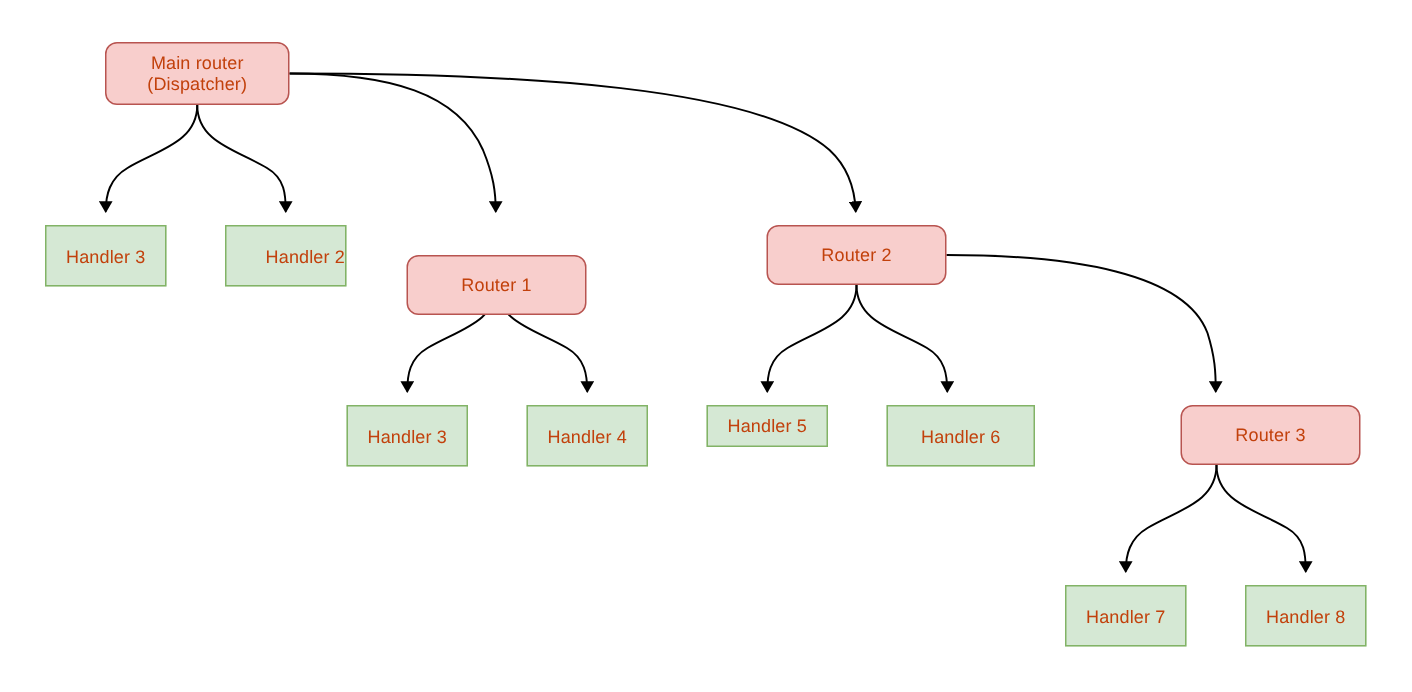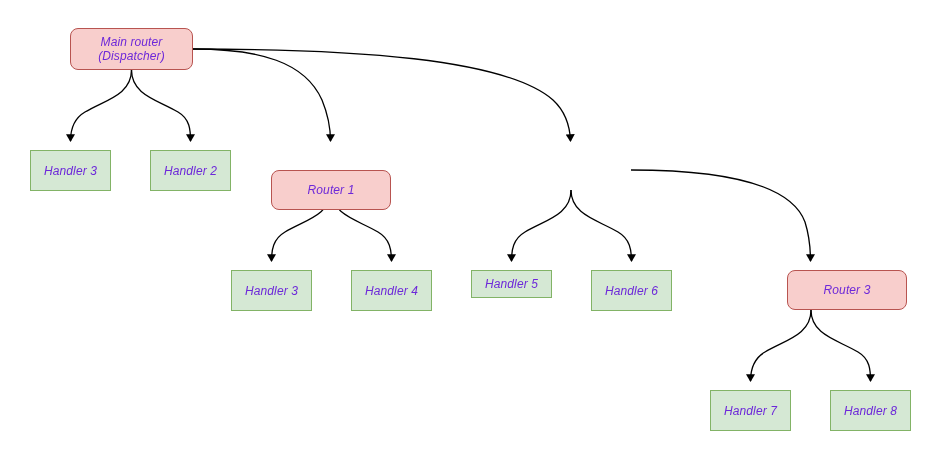--- a/index.html
+++ b/index.html
@@ -26,25 +26,24 @@
   }
   .node {
     position: absolute;
     box-sizing: border-box;
     display: flex;
     align-items: center;
     justify-content: center;
     text-align: center;
     font-size: 12px;
     line-height: 14px;
-    color: #6d28d9;
+    color: #c2410c;
     letter-spacing: 0.1px;
     z-index: 2;
     white-space: pre-line;
-    font-style: italic;
   }
   .node-router {
     background: #f8cecc;
     border: 1px solid #b85450;
     border-radius: 8px;
   }
   .node-handler {
     background: #d5e8d4;
     border: 1px solid #82b366;
     border-radius: 0;
@@ -91,42 +90,45 @@
 
   <div class="node node-router" style="left:70px; top:28px; width:123px; height:42px;">
     <span class="node-label">Main router
 (Dispatcher)</span>
   </div>
 
   <div class="node node-handler" style="left:30px; top:150px; width:81px; height:41px;">
     <span class="node-label">Handler 3</span>
   </div>
 
-  <div class="node node-handler" style="left:150px; top:150px; width:81px; height:41px;">
+  <div class="node node-handler" style="left:150px; top:150px; width:81px; height:41px;justify-content:flex-end;">
     <span class="node-label">Handler 2</span>
   </div>
 
   <div class="node node-router" style="left:271px; top:150px; width:120px; height:40px;margin-top:20px;">
     <span class="node-label">Router 1</span>
   </div>
 
+  <div class="node node-router" style="left:511px; top:150px; width:120px; height:40px;">
+    <span class="node-label">Router 2</span>
+  </div>
 
   <div class="node node-handler" style="left:231px; top:270px; width:81px; height:41px;">
     <span class="node-label">Handler 3</span>
   </div>
 
   <div class="node node-handler" style="left:351px; top:270px; width:81px; height:41px;align-items:center;">
     <span class="node-label">Handler 4</span>
   </div>
 
   <div class="node node-handler" style="left:471px; top:270px; width:81px; height:28px;">
     <span class="node-label">Handler 5</span>
   </div>
 
-  <div class="node node-handler" style="left:591px; top:270px; width:81px; height:41px;text-align:right;">
+  <div class="node node-handler" style="left:591px; top:270px; width:99px; height:41px;text-align:right;">
     <span class="node-label">Handler 6</span>
   </div>
 
   <div class="node node-router" style="left:751px; top:270px; width:120px; height:40px;margin-left:36px;">
     <span class="node-label">Router 3</span>
   </div>
 
   <div class="node node-handler" style="left:710px; top:390px; width:81px; height:41px;align-items:center;">
     <span class="node-label">Handler 7</span>
   </div>

